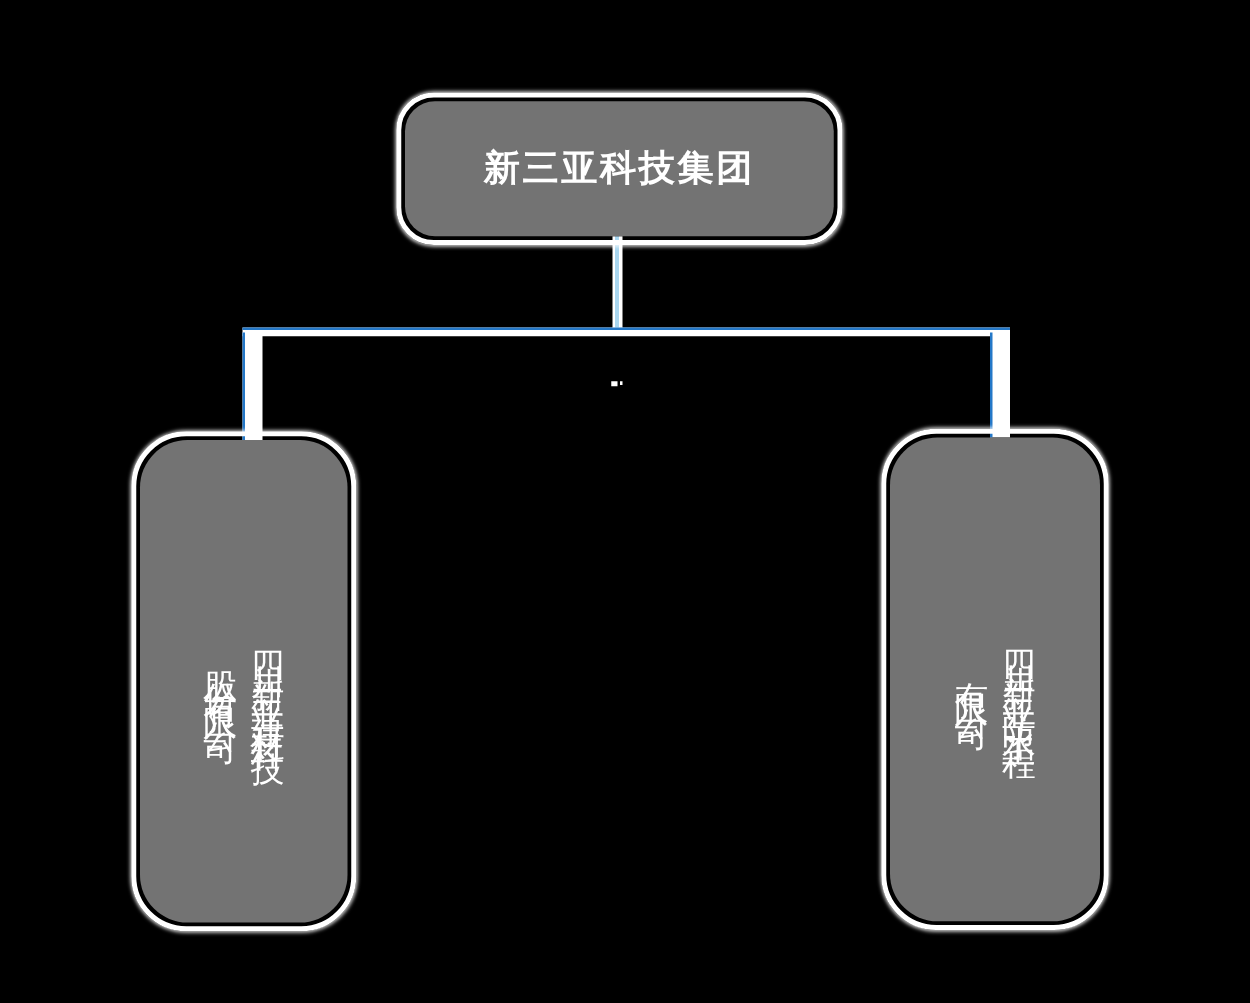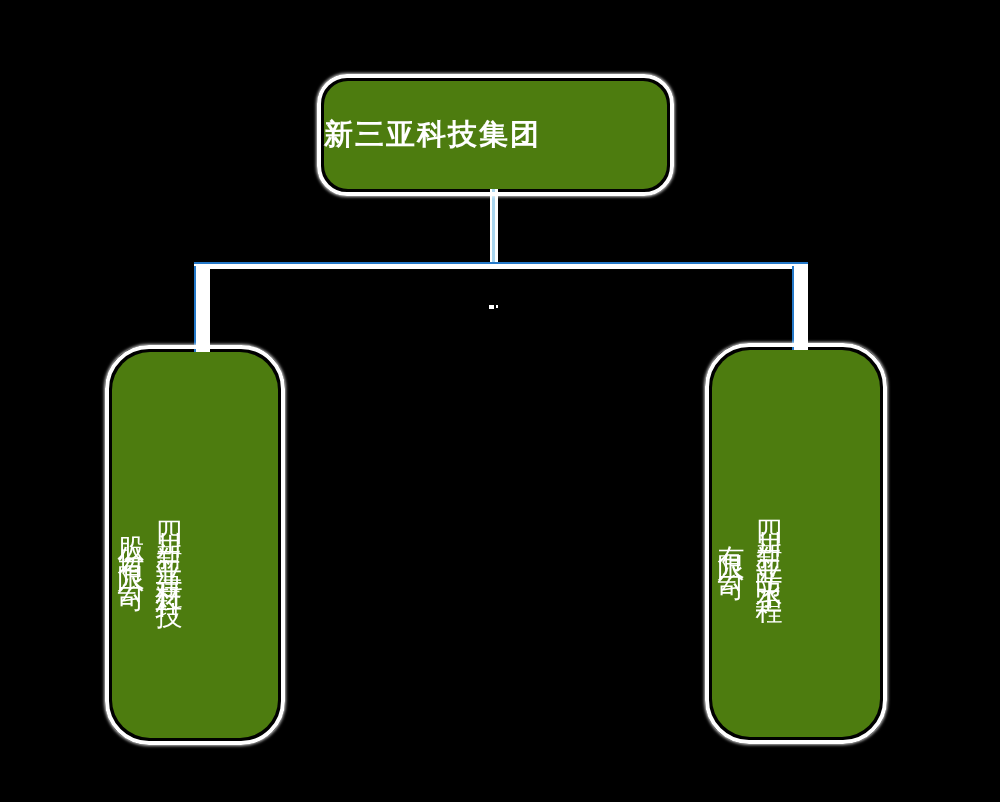--- a/index.html
+++ b/index.html
@@ -12,25 +12,25 @@
     position: relative;
     width: 1000px;
     height: 802px;
     background: #000000;
     overflow: hidden;
   }
 
   
   .node {
     position: absolute;
-    background: #4d7c0f;
+    background: #737373;
     color: #ffffff;
     display: flex;
     align-items: center;
-    justify-content: flex-start;
+    justify-content: center;
     box-sizing: border-box;
   }
   
   .node::before {
     content: "";
     position: absolute;
     inset: -7px;
     border: 4px solid #ffffff;
     box-shadow: 0 0 3px 1px rgba(255,255,255,0.75);
     pointer-events: none;

